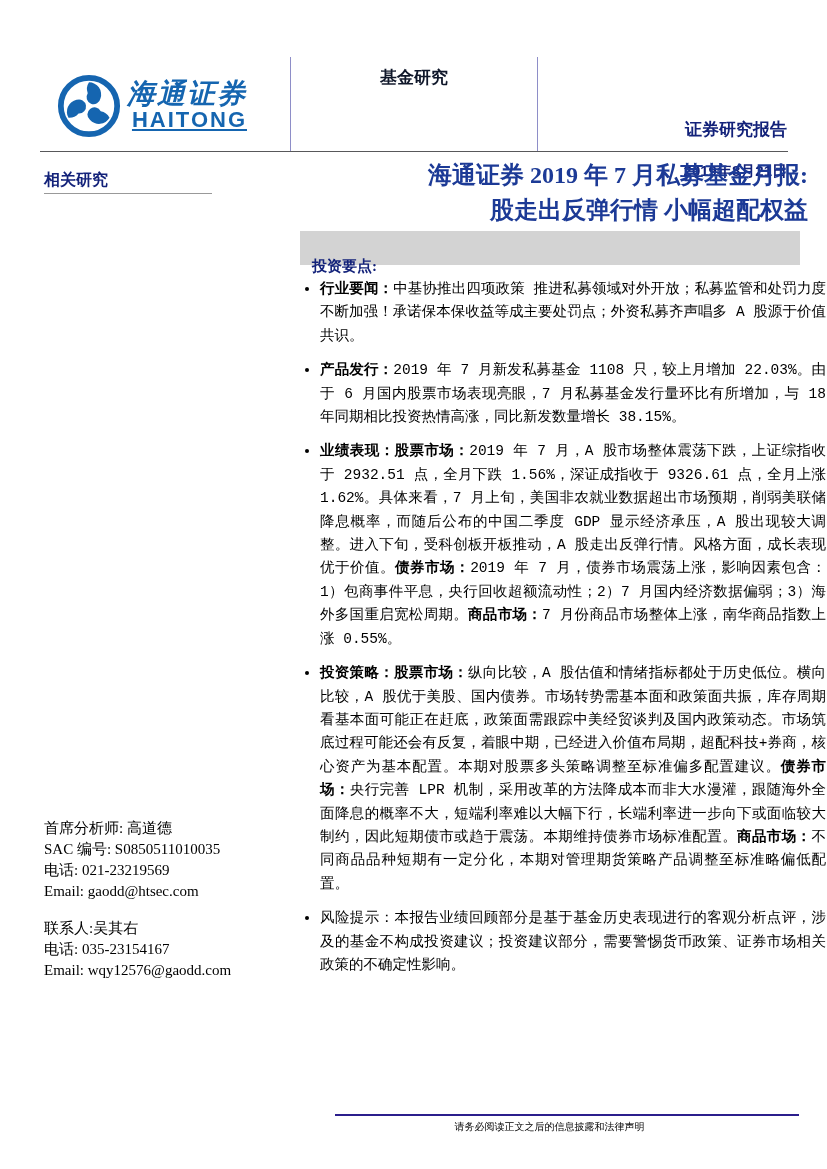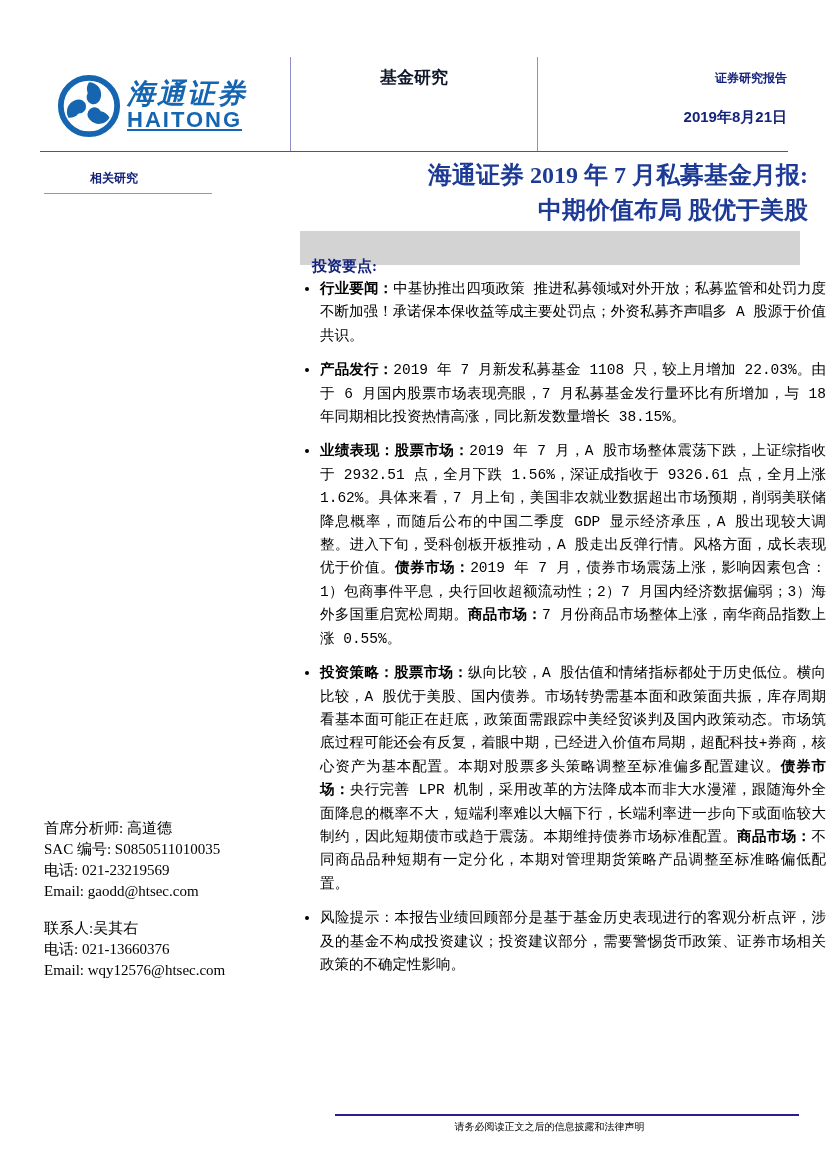--- a/index.html
+++ b/index.html
@@ -5,37 +5,37 @@
   html,body{margin:0;padding:0;background:#ffffff;}
   #page{
     position:relative;
     width:827px;height:1169px;
     background:#ffffff;
     font-family:"Liberation Serif","DejaVu Serif",serif;
     color:#000;
     overflow:hidden;
   }
   
-  .logo-wrap{position:absolute;left:57px;top:74px;display:flex;align-items:center;}
+  .logo-wrap{position:absolute;left:57px;top:74px;display:flex;align-items:center;text-align:right;}
   .logo-mark{width:64px;height:64px;flex:0 0 auto;}
   .logo-text{margin-left:6px;color:#1565b0;}
   .logo-cn{font-size:28px;font-weight:bold;font-style:italic;line-height:28px;letter-spacing:2px;}
   .logo-en{font-family:"Liberation Sans","DejaVu Sans",sans-serif;font-size:22px;font-weight:bold;letter-spacing:2px;line-height:24px;text-decoration:underline;}
   .hdr-vline{position:absolute;top:57px;width:1px;height:94px;background:#8e8ec8;}
   #hdr-vline1{left:290px;}
   #hdr-vline2{left:537px;}
   .hdr-center{position:absolute;left:291px;top:66px;width:246px;text-align:center;color:#0f172a;}
   .hdr-center .cat{font-size:17px;font-weight:bold;}
   .hdr-center .sub{font-size:13px;font-weight:bold;margin-top:26px;}
   .hdr-right{position:absolute;left:555px;top:70px;width:232px;text-align:right;color:#13227a;}
-  .hdr-right .rtype{font-size:12px;font-weight:bold;}
+  .hdr-right .rtype{font-size:17px;font-weight:bold;margin-top:48px;}
   .hdr-right .rdate{font-size:15px;font-weight:bold;margin-top:21px;font-family:"Liberation Sans","DejaVu Sans",sans-serif;}
   .hdr-rule{position:absolute;left:40px;top:151px;width:748px;height:1px;background:#58585a;}
   
-  .related{position:absolute;left:44px;top:170px;color:#13227a;font-size:12px;font-weight:bold;margin-left:46px;}
+  .related{position:absolute;left:44px;top:170px;color:#13227a;font-size:16px;font-weight:bold;}
   .related-underline{position:absolute;left:44px;top:193px;width:168px;height:1px;background:#999;}
   .analyst{position:absolute;left:44px;top:818px;font-size:15px;line-height:21px;color:#000;}
   .analyst .gap{height:16px;}
   
   .title{
     position:absolute;left:300px;top:158px;width:508px;
     color:#1c3a96;font-size:24px;font-weight:bold;line-height:35px;text-align:right;
   }
   .highlight-box{
     position:absolute;left:300px;top:231px;width:500px;height:34px;
@@ -95,28 +95,28 @@
   <div class="analyst">
     <div id="analyst-lines">
         <div>首席分析师: 高道德</div>
         <div>SAC 编号: S0850511010035</div>
         <div>电话: 021-23219569</div>
         <div>Email: gaodd@htsec.com</div>
       </div>
     <div class="gap"></div>
     <div id="contact-lines">
         <div>联系人:吴其右</div>
-        <div>电话: 021-13660376</div>
-        <div>Email: wqy12576@htsec.com</div>
+        <div>电话: 035-23154167</div>
+        <div>Email: wqy12576@gaodd.com</div>
       </div>
   </div>
 
   <div class="title">
     <div>海通证券 2019 年 7 月私募基金月报:</div>
-    <div>中期价值布局 股优于美股</div>
+    <div>股走出反弹行情 小幅超配权益</div>
   </div>
 
   <div class="highlight-box">
     <span class="hl-label">投资要点:</span>
   </div>
 
   <ul class="bullets" id="highlights-list">
       <li><span class="seg-bold">行业要闻：</span><span class="">中基协推出四项政策 推进私募领域对外开放；私募监管和处罚力度不断加强！承诺保本保收益等成主要处罚点；外资私募齐声唱多 A 股源于价值共识。</span></li>
       <li><span class="seg-bold">产品发行：</span><span class="">2019 年 7 月新发私募基金 1108 只，较上月增加 22.03%。由于 6 月国内股票市场表现亮眼，7 月私募基金发行量环比有所增加，与 18 年同期相比投资热情高涨，同比新发数量增长 38.15%。</span></li>
       <li><span class="seg-bold">业绩表现：股票市场：</span><span class="">2019 年 7 月，A 股市场整体震荡下跌，上证综指收于 2932.51 点，全月下跌 1.56%，深证成指收于 9326.61 点，全月上涨 1.62%。具体来看，7 月上旬，美国非农就业数据超出市场预期，削弱美联储降息概率，而随后公布的中国二季度 GDP 显示经济承压，A 股出现较大调整。进入下旬，受科创板开板推动，A 股走出反弹行情。风格方面，成长表现优于价值。</span><span class="seg-bold">债券市场：</span><span class="">2019 年 7 月，债券市场震荡上涨，影响因素包含：1）包商事件平息，央行回收超额流动性；2）7 月国内经济数据偏弱；3）海外多国重启宽松周期。</span><span class="seg-bold">商品市场：</span><span class="">7 月份商品市场整体上涨，南华商品指数上涨 0.55%。</span></li>

